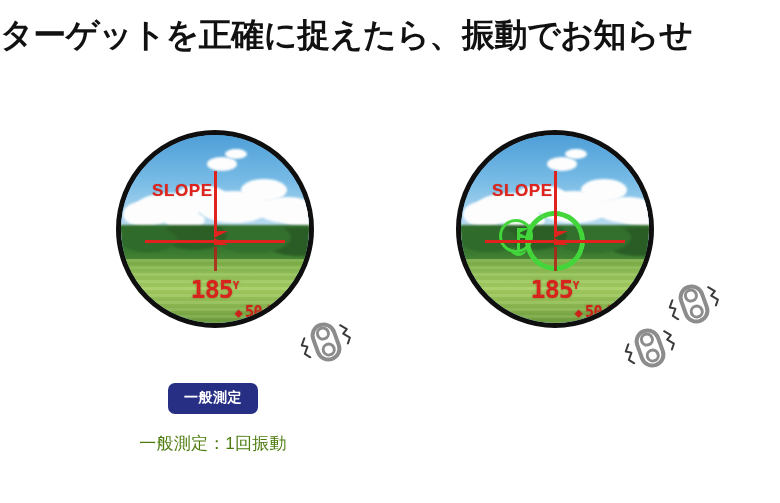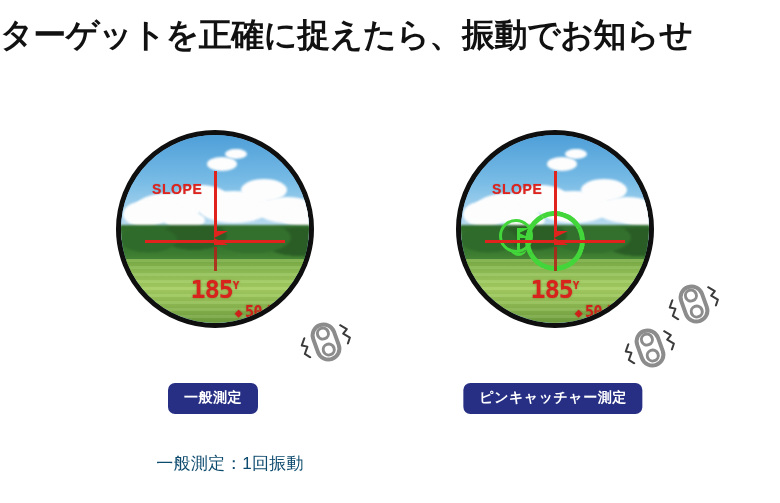--- a/index.html
+++ b/index.html
@@ -160,21 +160,21 @@
     width: 0; height: 0;
     margin-left: -1px;
     border-top: 7px solid #e0231d;
     border-bottom: 7px solid #e0231d;
     border-right: 14px solid transparent;
   }
   .slope-label {
     position: absolute;
     left: 31px;
     top: 46px;
-    font-size: 14px;
+    font-size: 17px;
     font-weight: bold;
     letter-spacing: 0.6px;
     color: #e0231d;
     text-shadow: 0 0 1px rgba(120,10,10,0.5);
   }
 
   
   .led-main {
     position: absolute;
     left: 0; right: 0;
@@ -330,28 +330,27 @@
     font-weight: bold;
     padding: 6px 16px 7px;
     white-space: nowrap;
     letter-spacing: 0.5px;
   }
 
   
   .caption {
     position: absolute;
     top: 302px;
-    left: 17px;
+    left: 0;
     width: 330px;
     text-align: center;
     font-size: 17px;
-    color: #0c4a6e;
+    color: #4d7c0f;
     white-space: nowrap;
     letter-spacing: 0.2px;
-    margin-top: 20px;
   }
 </style>
 </head>
 <body>
 
 <div class="page-title">ターゲットを正確に捉えたら、振動でお知らせ</div>
 
 <div class="panel panel-left">
 
   <div class="scope">
@@ -471,14 +470,13 @@
     <div class="lens-a"></div>
     <div class="lens-b"></div>
     <svg class="wave wave-l" viewBox="0 0 9 22">
       <path d="M7 1 L2 7 L7 10 L2 16 L6 21" stroke="currentColor" stroke-width="2" fill="none" stroke-linecap="round" stroke-linejoin="round"></path>
     </svg>
     <svg class="wave wave-r" viewBox="0 0 9 22">
       <path d="M2 1 L7 7 L2 10 L7 16 L3 21" stroke="currentColor" stroke-width="2" fill="none" stroke-linecap="round" stroke-linejoin="round"></path>
     </svg>
   </div>
 
-  <div class="mode-badge">ピンキャッチャー測定</div>
 </div>
 
 </body></html>

